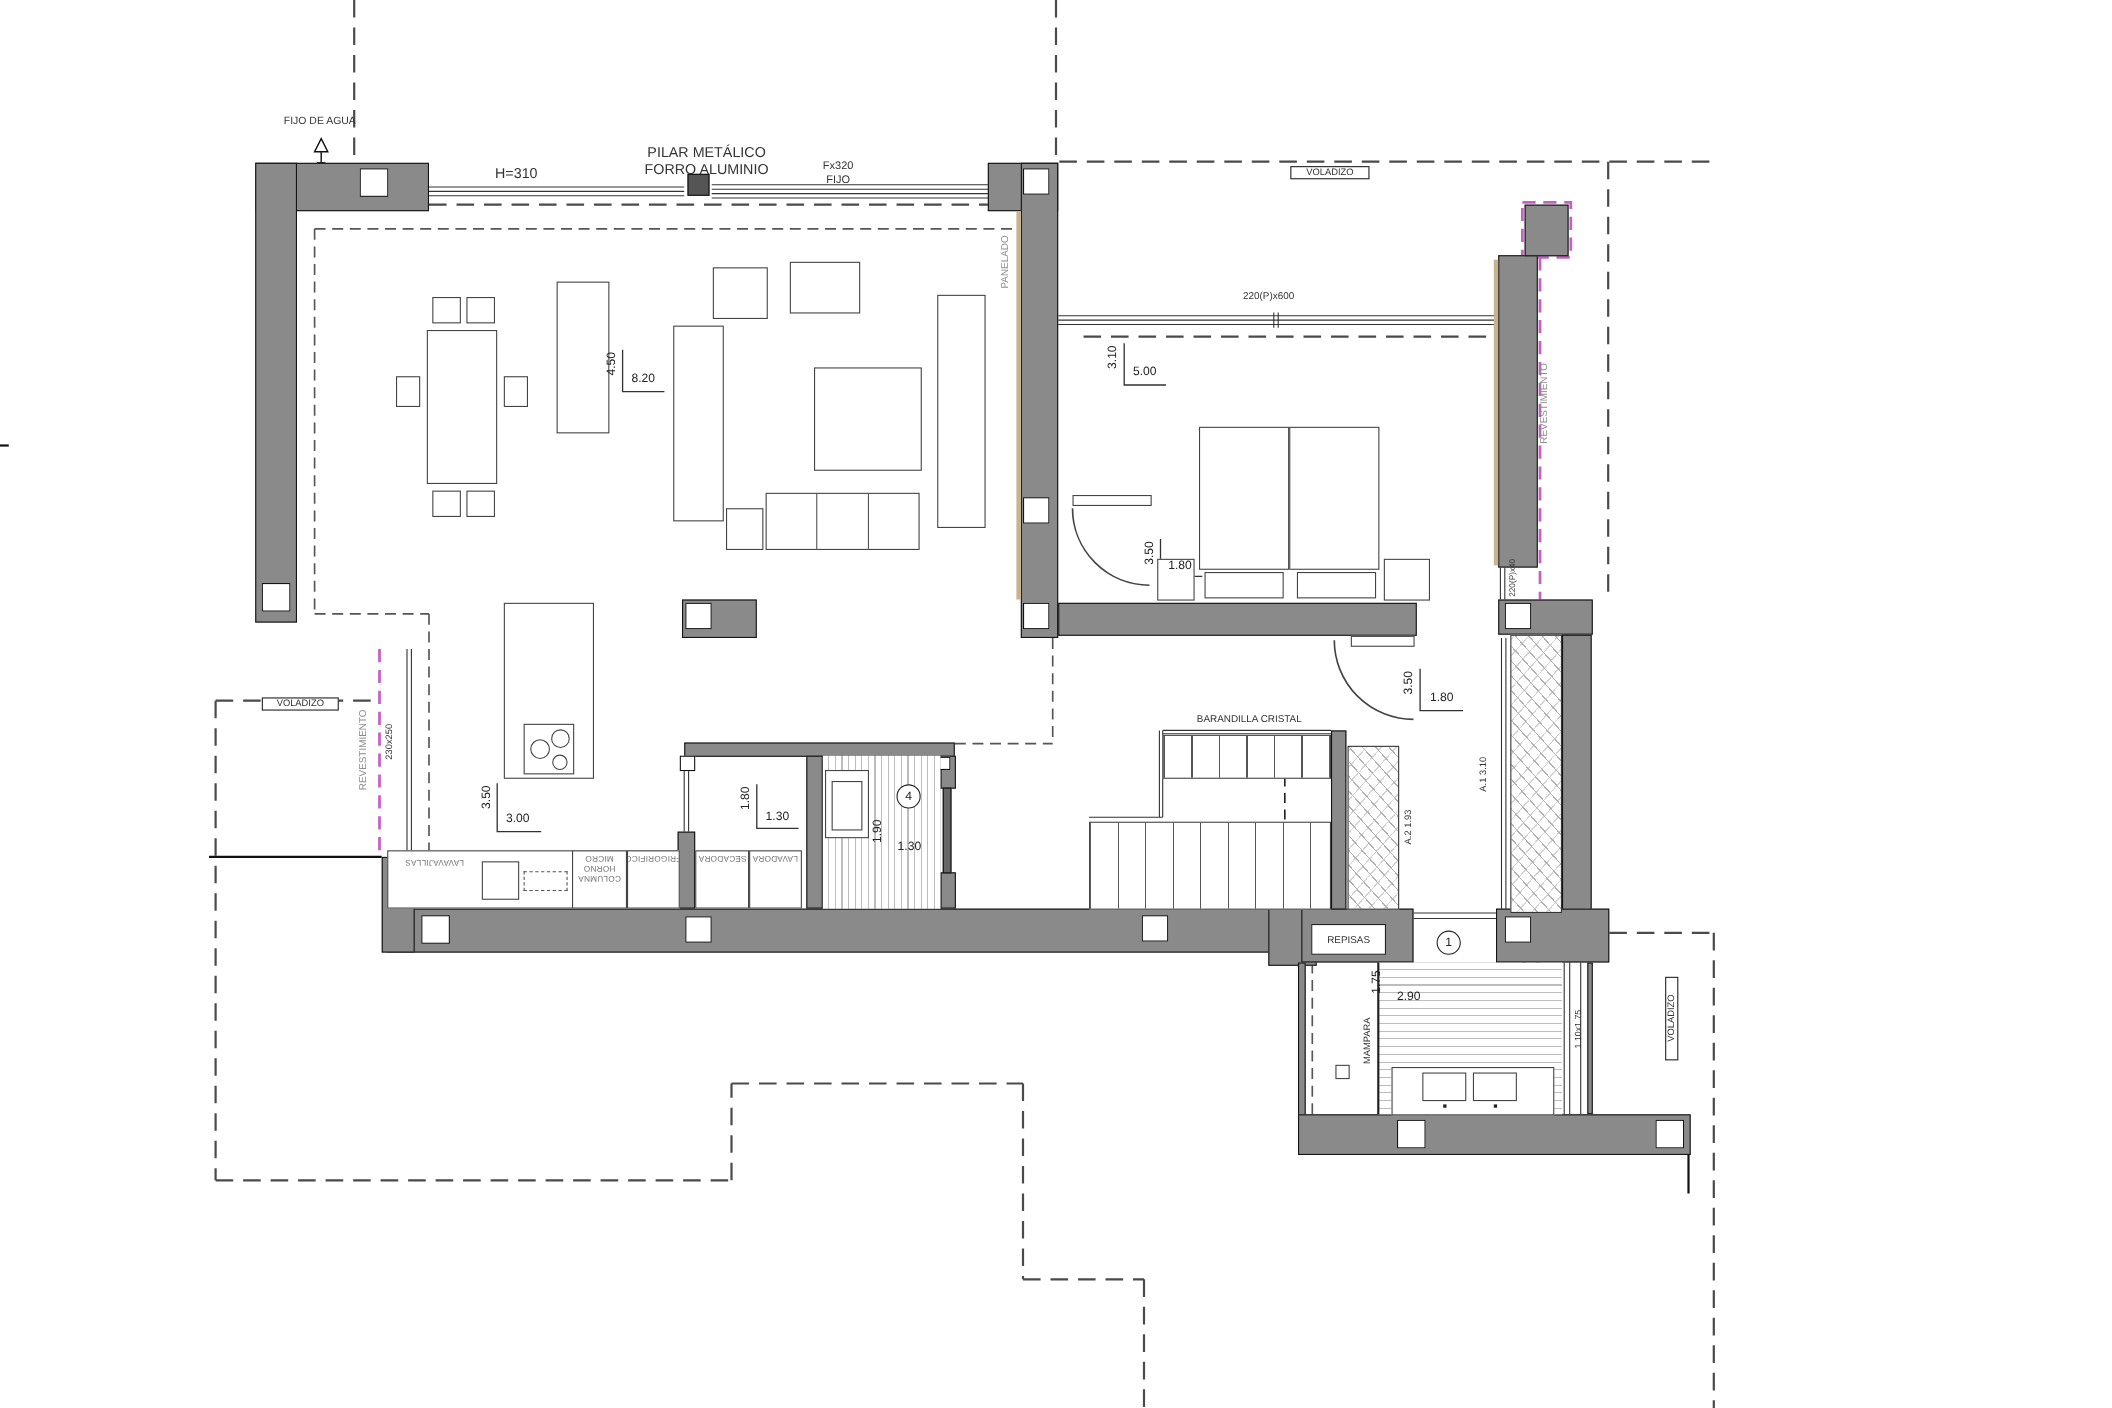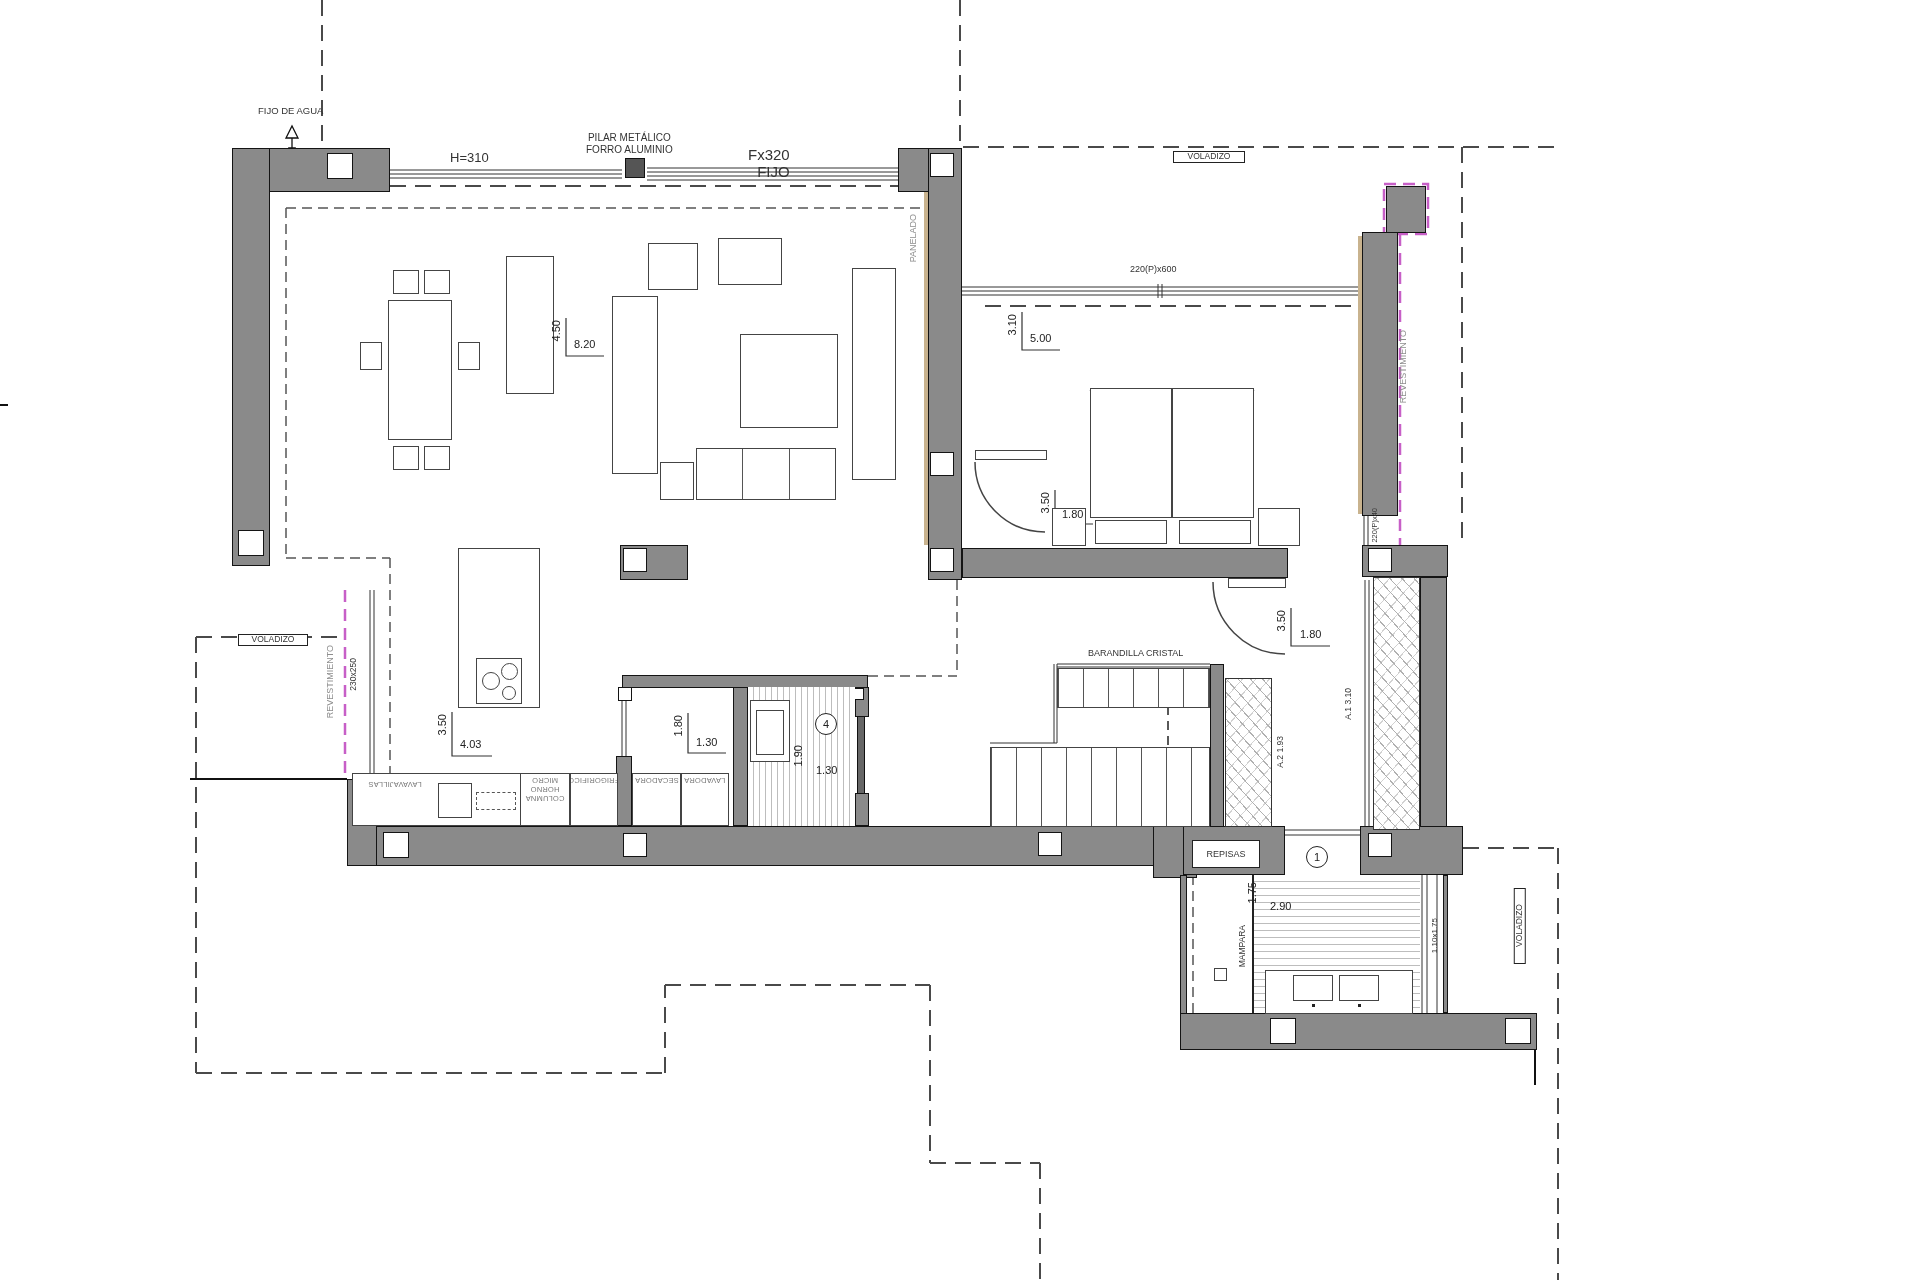--- a/index.html
+++ b/index.html
@@ -232,25 +232,25 @@
   <div class="furn" style="left:1265px;top:970px;width:148px;height:44px"></div>
   <div class="furn" style="left:1293px;top:975px;width:40px;height:26px"></div>
   <div class="furn" style="left:1339px;top:975px;width:40px;height:26px"></div>
   <div style="position:absolute;left:1312px;top:1004px;width:3px;height:3px;background:#222"></div>
   <div style="position:absolute;left:1358px;top:1004px;width:3px;height:3px;background:#222"></div>
   <div class="circ" style="left:1306px;top:846px">1</div>
   <div class="lbl boxed" style="left:1192px;top:840px;width:58px;height:26px;line-height:26px;font-size:9px">REPISAS</div>
 
   <div class="lbl" style="left:258px;top:106px;font-size:9.5px">FIJO DE AGUA</div>
   <div class="lbl" style="left:450px;top:151px;font-size:13px">H=310</div>
-  <div class="lbl" style="left:586px;top:132px;font-size:10px;text-align:center">
+  <div class="lbl" style="left:586px;top:132px;font-size:13px;text-align:center">
     <div>PILAR METÁLICO</div>
     <div>FORRO ALUMINIO</div>
   </div>
-  <div class="lbl" style="left:748px;top:146px;font-size:15px;text-align:right">
+  <div class="lbl" style="left:748px;top:146px;font-size:10px;text-align:center">
     <div>Fx320</div>
     <div>FIJO</div>
   </div>
   <div class="lbl boxed" style="left:1173px;top:151px;width:62px;font-size:8.5px">VOLADIZO</div>
   <div class="lbl boxed" style="left:238px;top:634px;width:60px;font-size:8.5px">VOLADIZO</div>
   <div class="lbl boxed vtext" style="left:1514px;top:888px;height:66px;font-size:8.5px;padding:4px 0">VOLADIZO</div>
   <div class="lbl" style="left:1130px;top:264px;font-size:9px">220(P)x600</div>
   <div class="lbl vtext gray" style="left:1398px;top:330px;font-size:9px">REVESTIMIENTO</div>
   <div class="lbl vtext gray" style="left:325px;top:645px;font-size:9px">REVESTIMIENTO</div>
   <div class="lbl vtext" style="left:349px;top:658px;font-size:8.5px">230x250</div>
@@ -260,21 +260,21 @@
   <div class="lbl" style="left:1088px;top:648px;font-size:9px">BARANDILLA CRISTAL</div>
   <div class="lbl vtext" style="left:1238px;top:925px;font-size:8.5px">MAMPARA</div>
   <div class="lbl vtext" style="left:1344px;top:688px;font-size:8.5px">A.1 3.10</div>
   <div class="lbl vtext" style="left:1276px;top:736px;font-size:8.5px">A.2 1.93</div>
 
   <div class="lbl dim vtext" style="left:550px;top:320px">4.50</div>
   <div class="lbl dim" style="left:574px;top:338px">8.20</div>
   <div class="lbl dim vtext" style="left:1006px;top:314px">3.10</div>
   <div class="lbl dim" style="left:1030px;top:332px">5.00</div>
   <div class="lbl dim vtext" style="left:436px;top:714px">3.50</div>
-  <div class="lbl dim" style="left:460px;top:738px">4.03</div>
+  <div class="lbl dim" style="left:460px;top:738px">3.00</div>
   <div class="lbl dim vtext" style="left:672px;top:715px">1.80</div>
   <div class="lbl dim" style="left:696px;top:736px">1.30</div>
   <div class="lbl dim vtext" style="left:792px;top:745px">1.90</div>
   <div class="lbl dim" style="left:816px;top:764px">1.30</div>
   <div class="lbl dim vtext" style="left:1246px;top:882px">1.75</div>
   <div class="lbl dim" style="left:1270px;top:900px">2.90</div>
   <div class="lbl dim vtext" style="left:1275px;top:610px">3.50</div>
   <div class="lbl dim" style="left:1300px;top:628px">1.80</div>
   <div class="lbl dim vtext" style="left:1039px;top:492px">3.50</div>
   <div class="lbl dim" style="left:1062px;top:508px">1.80</div>

